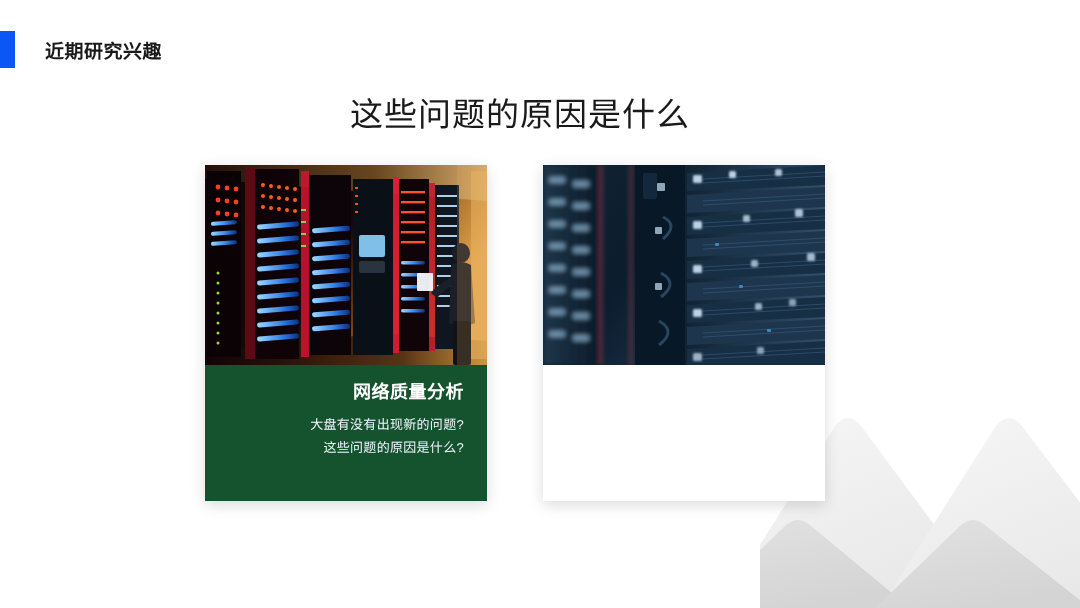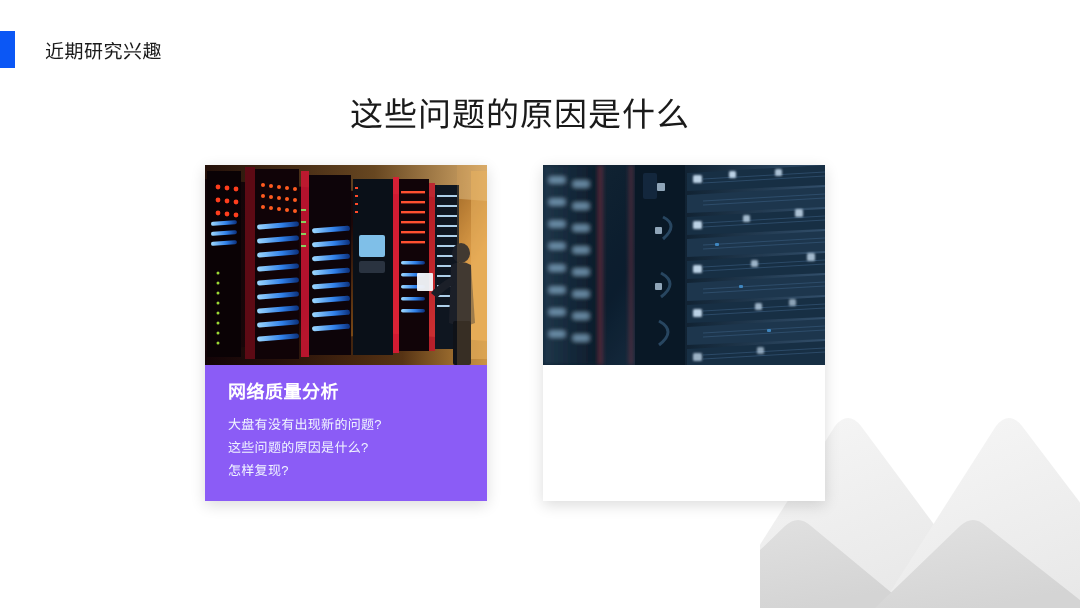--- a/index.html
+++ b/index.html
@@ -46,21 +46,21 @@
   .header-accent-bar {
     width: 15px;
     height: 37px;
     background: #0b57f5;
   }
   .header-title {
     margin-left: 30px;
     font-size: 19px;
     color: #1a1a1a;
     letter-spacing: 0.5px;
-    font-weight: 400;
+    font-weight: 700;
     white-space: nowrap;
   }
 
   
   .main-title {
     position: absolute;
     top: 88px;
     left: 0;
     width: 1040px;
     text-align: center;
@@ -97,21 +97,21 @@
     overflow: hidden;
     background: #07080d;
   }
   .card-photo svg { display: block; width: 100%; height: 100%; }
 
   .card-body {
     height: 136px;
     padding: 17px 23px 0 23px;
     box-sizing: border-box;
   }
-  .card-body--blue  { background: #8b5cf6; }
+  .card-body--blue  { background: #14532d; text-align: right; }
   .card-body--green { background: #27c888; }
 
   .card-title {
     font-size: 18px;
     font-weight: bold;
     color: #ffffff;
     letter-spacing: 0.5px;
     margin: 0 0 9px 0;
     line-height: 1.2;
   }
@@ -325,21 +325,20 @@
           </g>
           <rect x="266" y="6" width="16" height="188" fill="#e8b261" opacity="0.55"></rect>
 
           <rect x="252" y="0" width="30" height="200" fill="#f0b45c" opacity="0.18"></rect>
         </svg>
       </div>
       <div class="card-body card-body--blue">
         <div class="card-title">网络质量分析</div>
         <div class="card-line">大盘有没有出现新的问题?</div>
         <div class="card-line">这些问题的原因是什么?</div>
-        <div class="card-line">怎样复现?</div>
       </div>
     </div>
 
     <div class="card card--2">
       <div class="card-photo">
         <svg viewBox="0 0 282 200" preserveAspectRatio="xMidYMid slice">
           <defs>
             <linearGradient id="sr-bg" x1="0" y1="0" x2="1" y2="0.5">
               <stop offset="0%" stop-color="#162430"></stop>
               <stop offset="45%" stop-color="#0c1a28"></stop>

